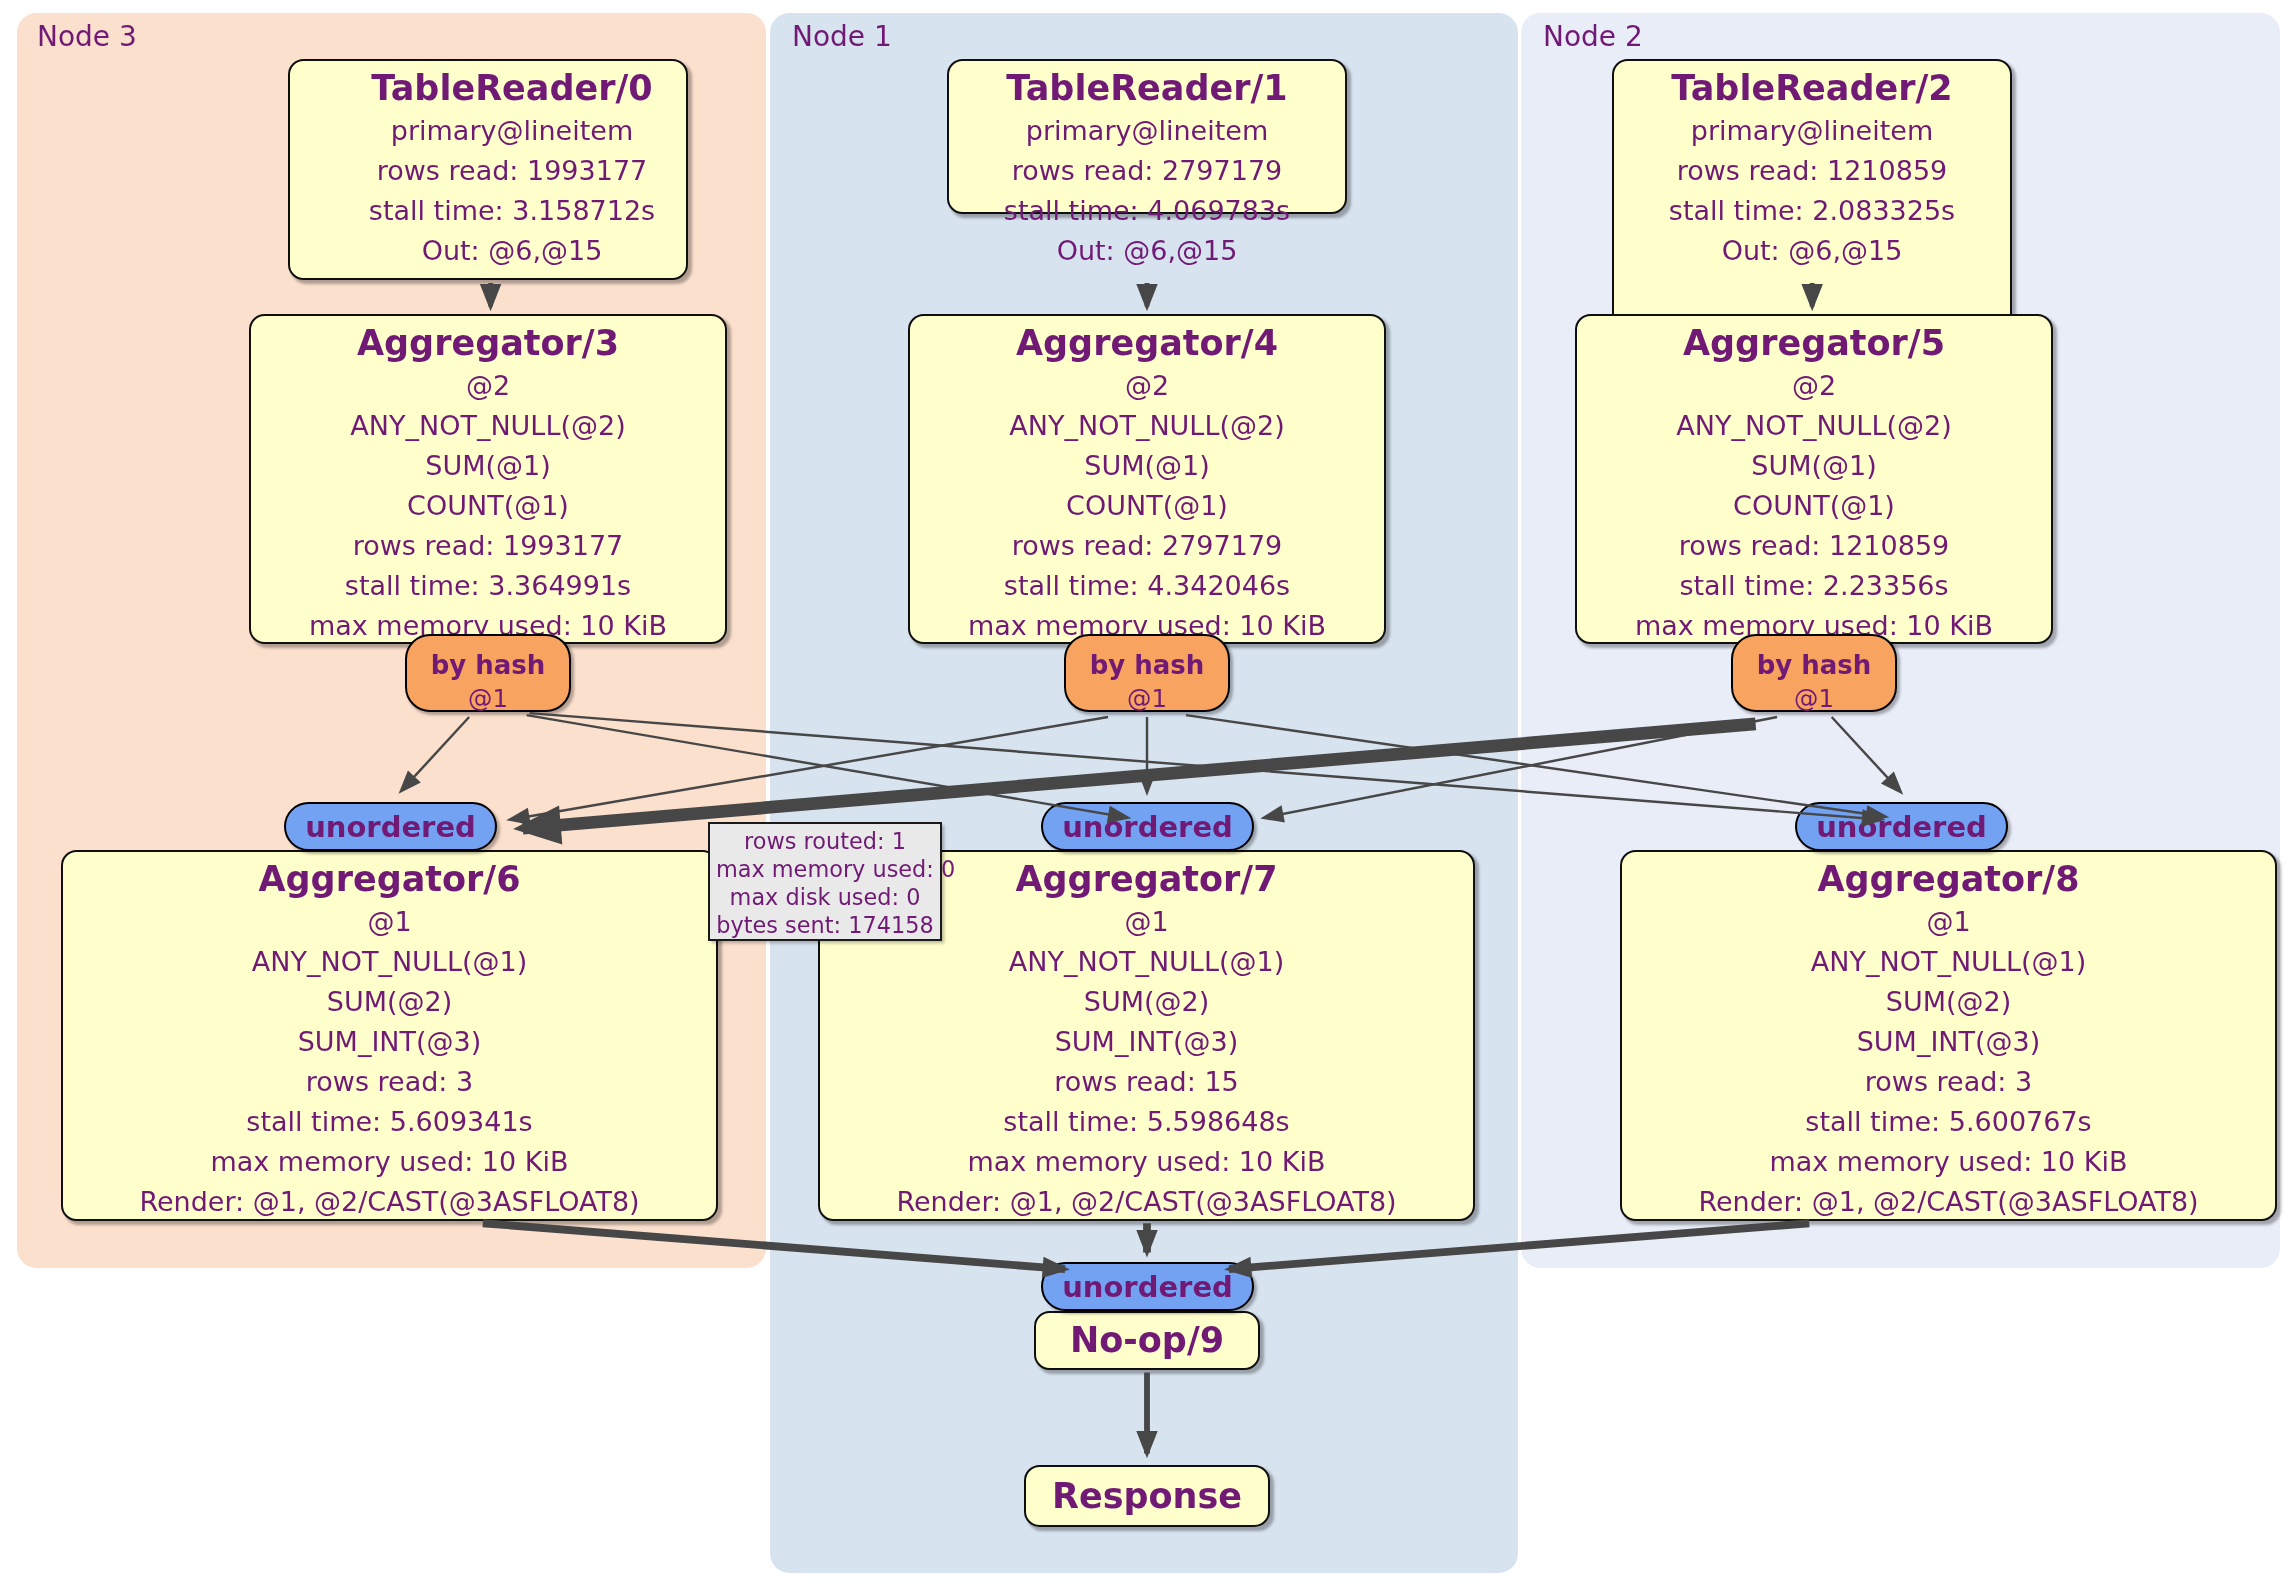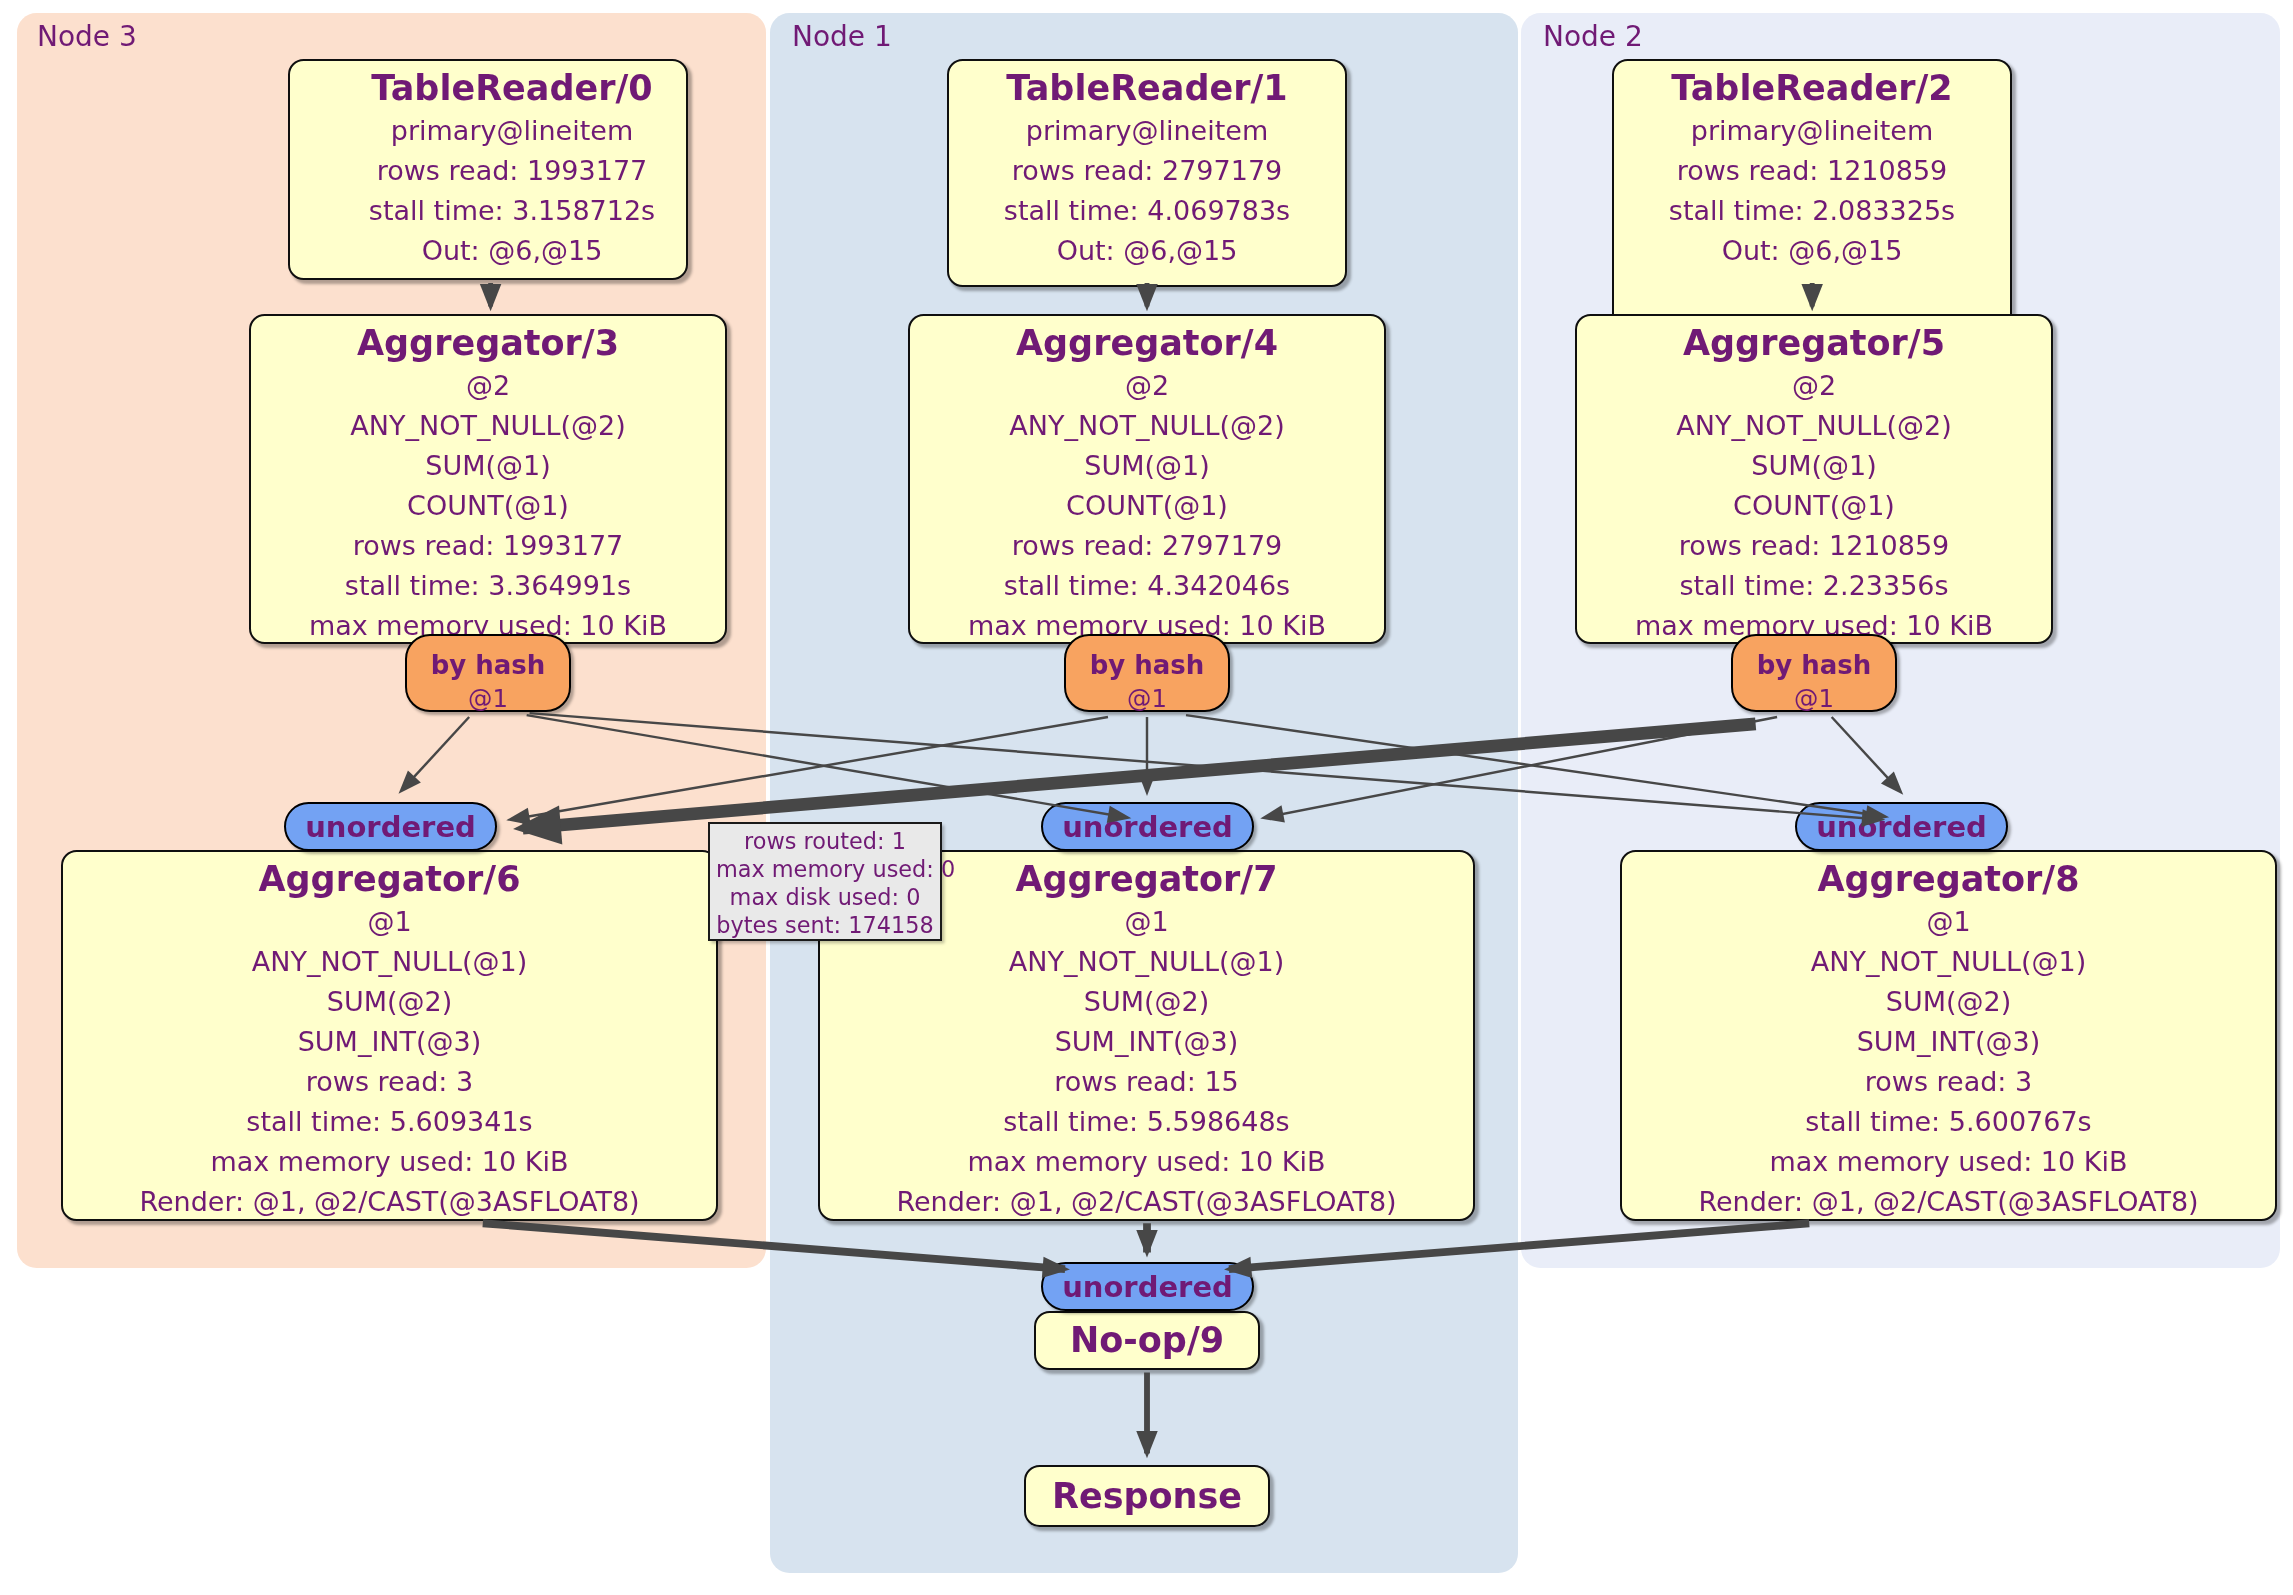--- a/index.html
+++ b/index.html
@@ -53,21 +53,21 @@
   <div class="region-label" style="left:792px; top:19.5px;">Node 1</div>
   <div class="region-label" style="left:1543px; top:19.5px;">Node 2</div>
 
   <div class="pbox" style="left:288px; top:59px; width:400px; height:221px;padding-left:48px;">
     <div class="title">TableReader/0</div>
     <div class="line">primary@lineitem</div>
     <div class="line">rows read: 1993177</div>
     <div class="line">stall time: 3.158712s</div>
     <div class="line">Out: @6,@15</div>
   </div>
-  <div class="pbox" style="left:947px; top:59px; width:400px; height:228px;">
+  <div class="pbox" style="left:947px; top:59px; width:400px; height:155px;">
     <div class="title">TableReader/1</div>
     <div class="line">primary@lineitem</div>
     <div class="line">rows read: 2797179</div>
     <div class="line">stall time: 4.069783s</div>
     <div class="line">Out: @6,@15</div>
   </div>
   <div class="pbox" style="left:1612px; top:59px; width:400px; height:275px;">
     <div class="title">TableReader/2</div>
     <div class="line">primary@lineitem</div>
     <div class="line">rows read: 1210859</div>

